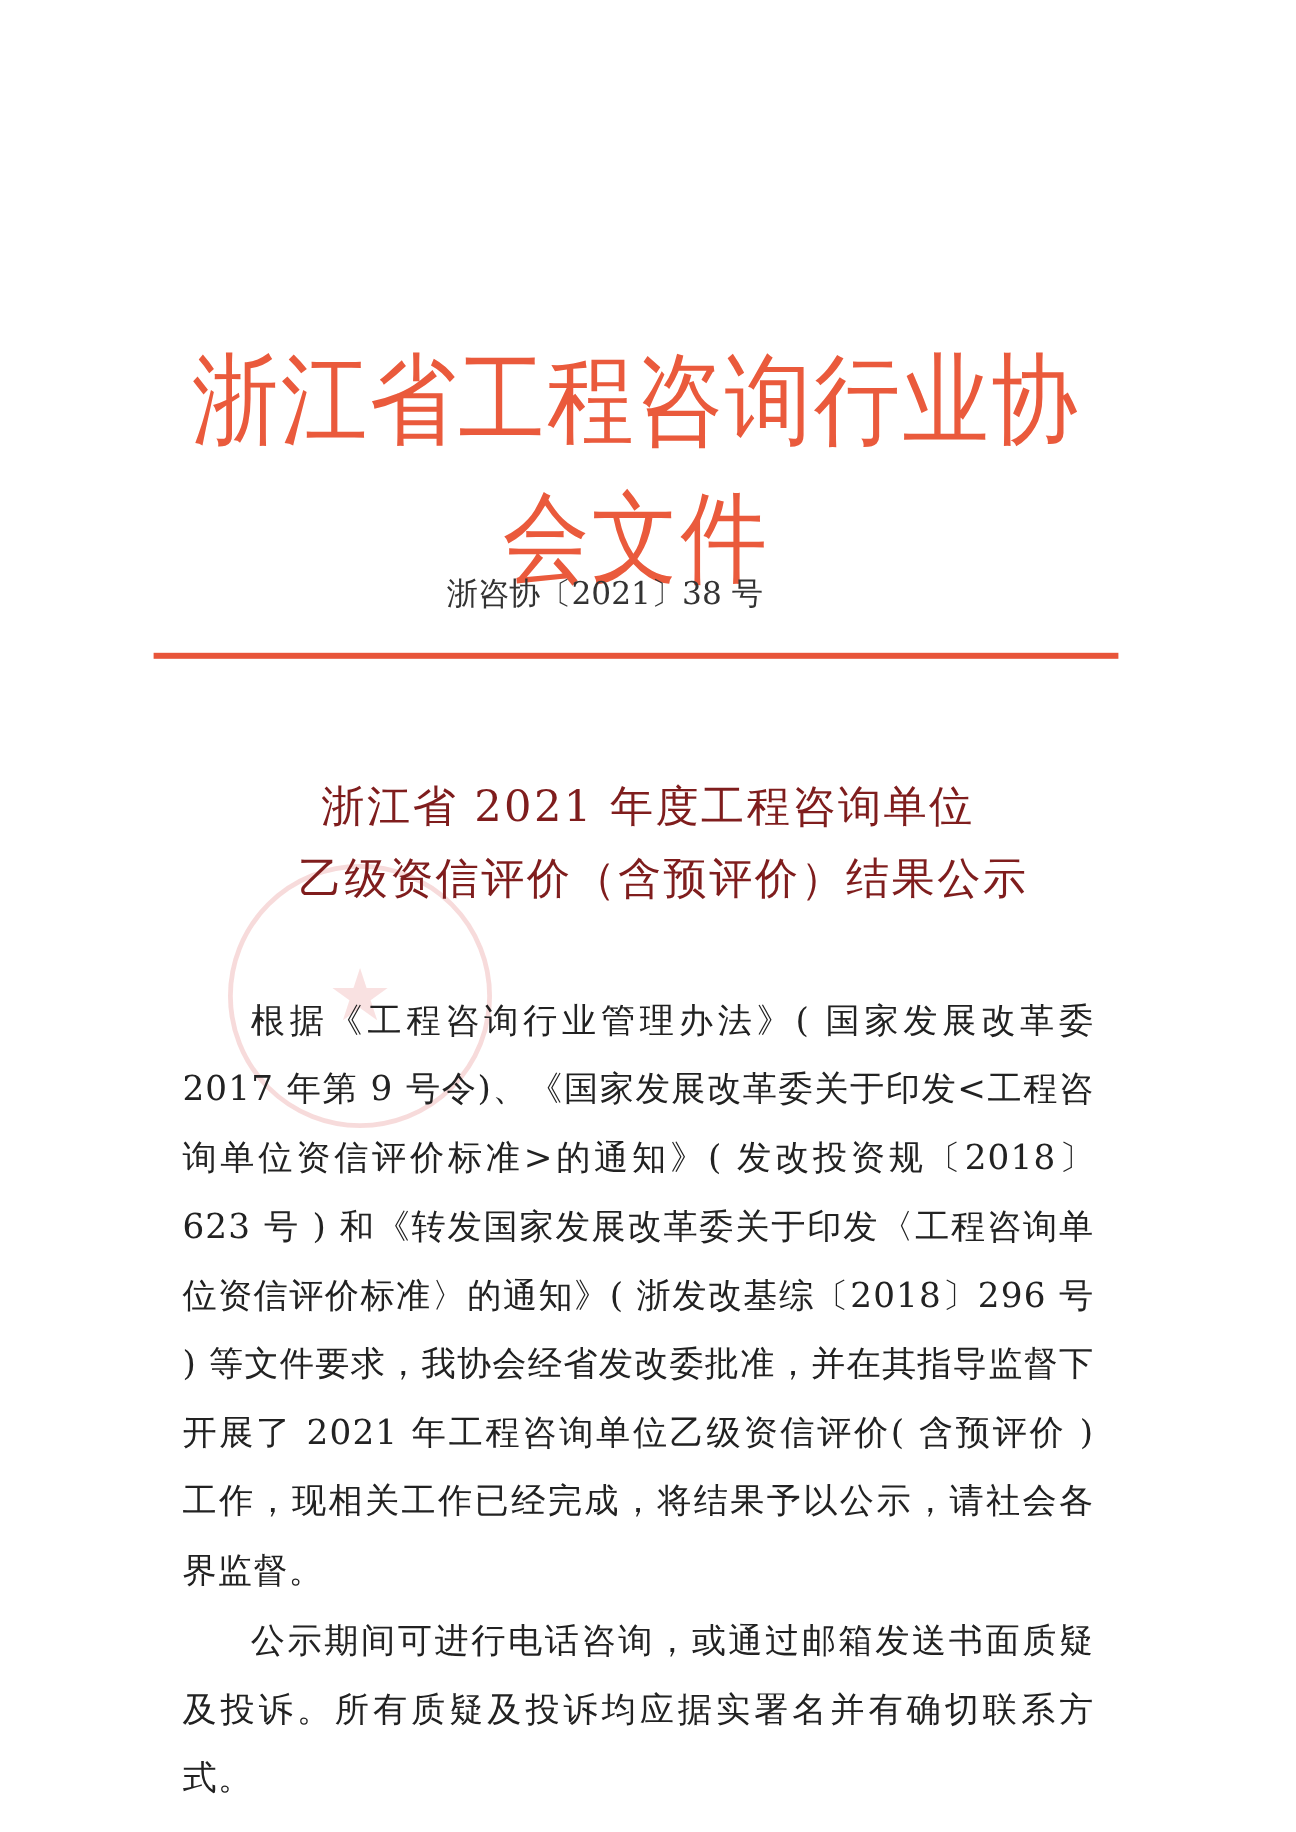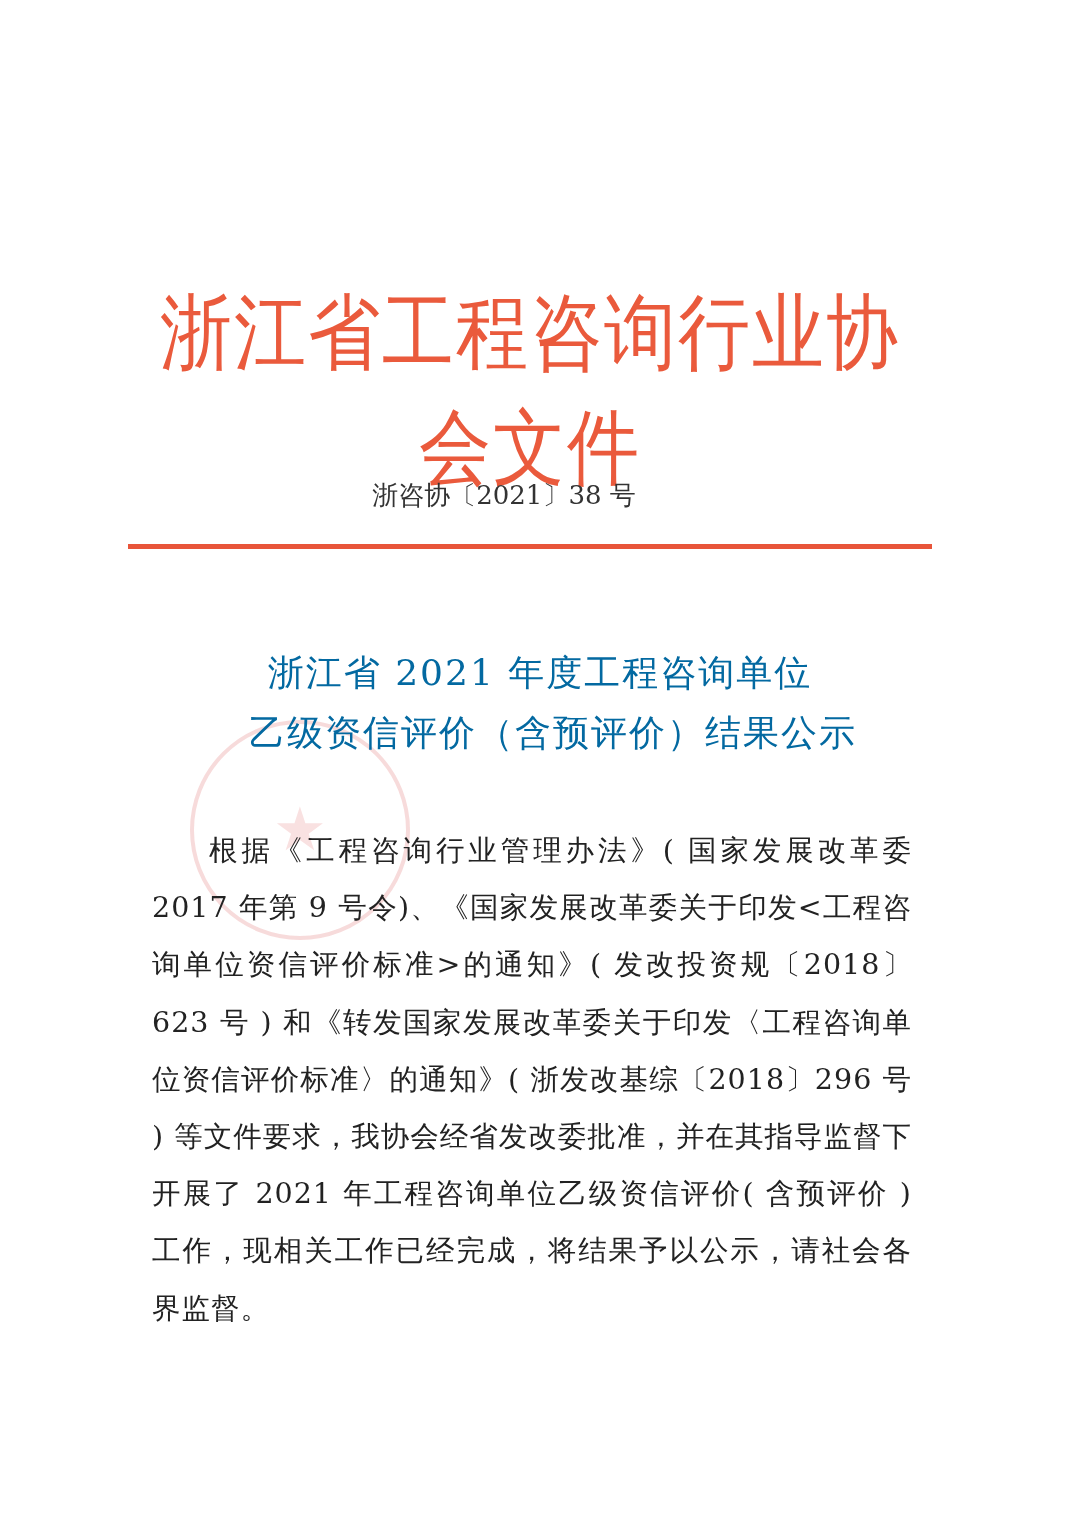--- a/index.html
+++ b/index.html
@@ -5,21 +5,21 @@
   html, body { margin: 0; padding: 0; background: #ffffff; }
   body { width: 1080px; height: 1527px; position: relative; overflow: hidden;
          font-family: "DejaVu Serif", "Liberation Serif", serif; color: #222; }
   .masthead { position: absolute; left: 130px; top: 290px; width: 800px; text-align: center;
               font-size: 72px; color: #ea5a3c; letter-spacing: 2px; line-height: 100px;
               font-family: "DejaVu Serif", serif; transform: scaleY(1.15); }
   .docno { position: absolute; left: 0; width: 1008px; top: 477px; text-align: center;
            font-size: 26px; color: #333; line-height: 36px; }
   .rule { position: absolute; left: 128px; top: 544px; width: 804px; height: 5px; background: #e8553a; }
   .title { position: absolute; left: 0; width: 1080px; text-align: center; font-size: 36px;
-           color: #0369a1; line-height: 56px; letter-spacing: 2px; }
+           color: #7f1d1d; line-height: 56px; letter-spacing: 2px; }
   .t1 { top: 645px; }
   .t2 { top: 705px; margin-left: 13px; }
   .body { position: absolute; left: 152px; width: 760px; top: 822px; font-size: 28.5px;
           line-height: 57.2px; color: #222; text-align: justify; letter-spacing: 1px; }
   .body p { margin: 0; text-indent: 2em; }
   .body p + p { margin-top: 2px; }
   .stamp { position: absolute; left: 190px; top: 720px; width: 220px; height: 220px;
            border-radius: 50%; border: 4px solid rgba(220,90,90,0.22); box-sizing: border-box; }
   .stamp .star { position: absolute; left: 0; right: 0; top: 70px; text-align: center;
                  font-size: 60px; color: rgba(220,90,90,0.18); }
@@ -33,13 +33,14 @@
 
 <div class="stamp">
   <div class="star">★</div>
 </div>
 
 <div class="title t1">浙江省 2021 年度工程咨询单位</div>
 <div class="title t2">乙级资信评价（含预评价）结果公示</div>
 
 <div class="body">
   <p>根据《工程咨询行业管理办法》( 国家发展改革委 2017 年第 9 号令)、《国家发展改革委关于印发&lt;工程咨询单位资信评价标准&gt;的通知》( 发改投资规〔2018〕623 号 ) 和《转发国家发展改革委关于印发〈工程咨询单位资信评价标准〉的通知》( 浙发改基综〔2018〕296 号 ) 等文件要求，我协会经省发改委批准，并在其指导监督下开展了 2021 年工程咨询单位乙级资信评价( 含预评价 )工作，现相关工作已经完成，将结果予以公示，请社会各界监督。</p>
+  <p>公示期间可进行电话咨询，或通过邮箱发送书面质疑及投诉。所有质疑及投诉均应据实署名并有确切联系方式。</p>
 </div>
 
 </body></html>

